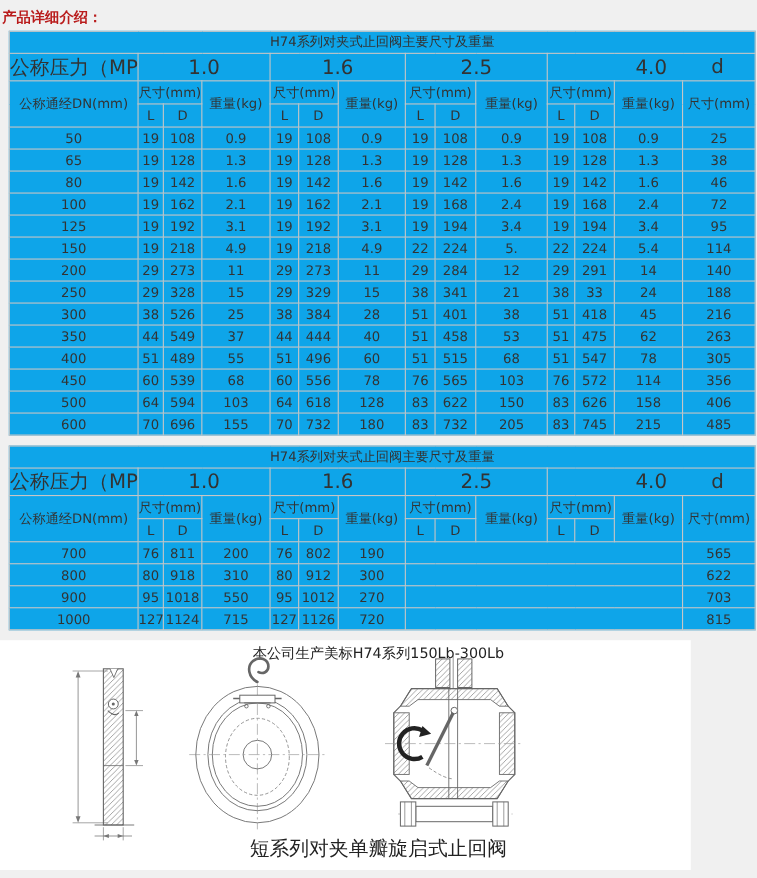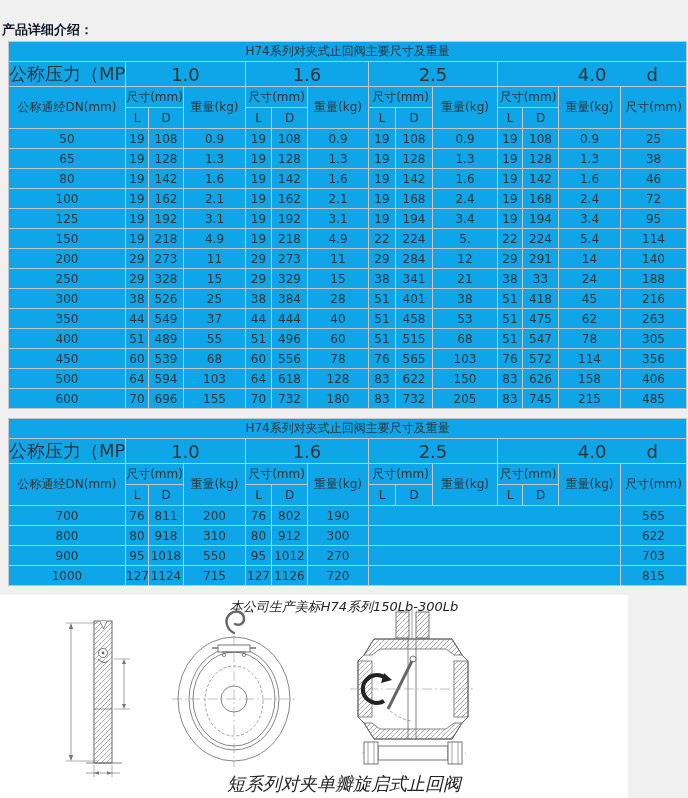--- a/index.html
+++ b/index.html
@@ -3,24 +3,24 @@
 <meta charset="utf-8">
 <style>
   html,body{margin:0;padding:0;}
   body{
     width:688px;
     background:#f0f0f0;
     font-family:"DejaVu Sans","Liberation Sans",sans-serif;
     color:#333333;
   }
   .intro{
-    padding:22px 0 3px 2px;
+    padding:9px 0 3px 2px;
     font-size:13px;
     font-weight:bold;
-    color:#0f172a;
+    color:#b91c1c;
     height:16px;
     line-height:16px;
   }
   table.spec{
     border-collapse:collapse;
     table-layout:fixed;
     width:678px;
     margin:0 2px 9px 8px;
     background:#0ea5e9;
   }
@@ -47,21 +47,20 @@
   td.p4cell .dpos{
     position:absolute;
     left:82%;top:50%;
     transform:translate(-50%,-50%);
   }
   .fig-panel{
     position:relative;
     width:628px;
     height:209px;
     background:#ffffff;
-    font-style:italic;
   }
   .fig-caption-top{
     position:absolute;
     top:3px;left:0;width:688px;
     text-align:center;
     font-size:13px;
     color:#222222;
   }
   .fig-caption-bottom{
     position:absolute;

